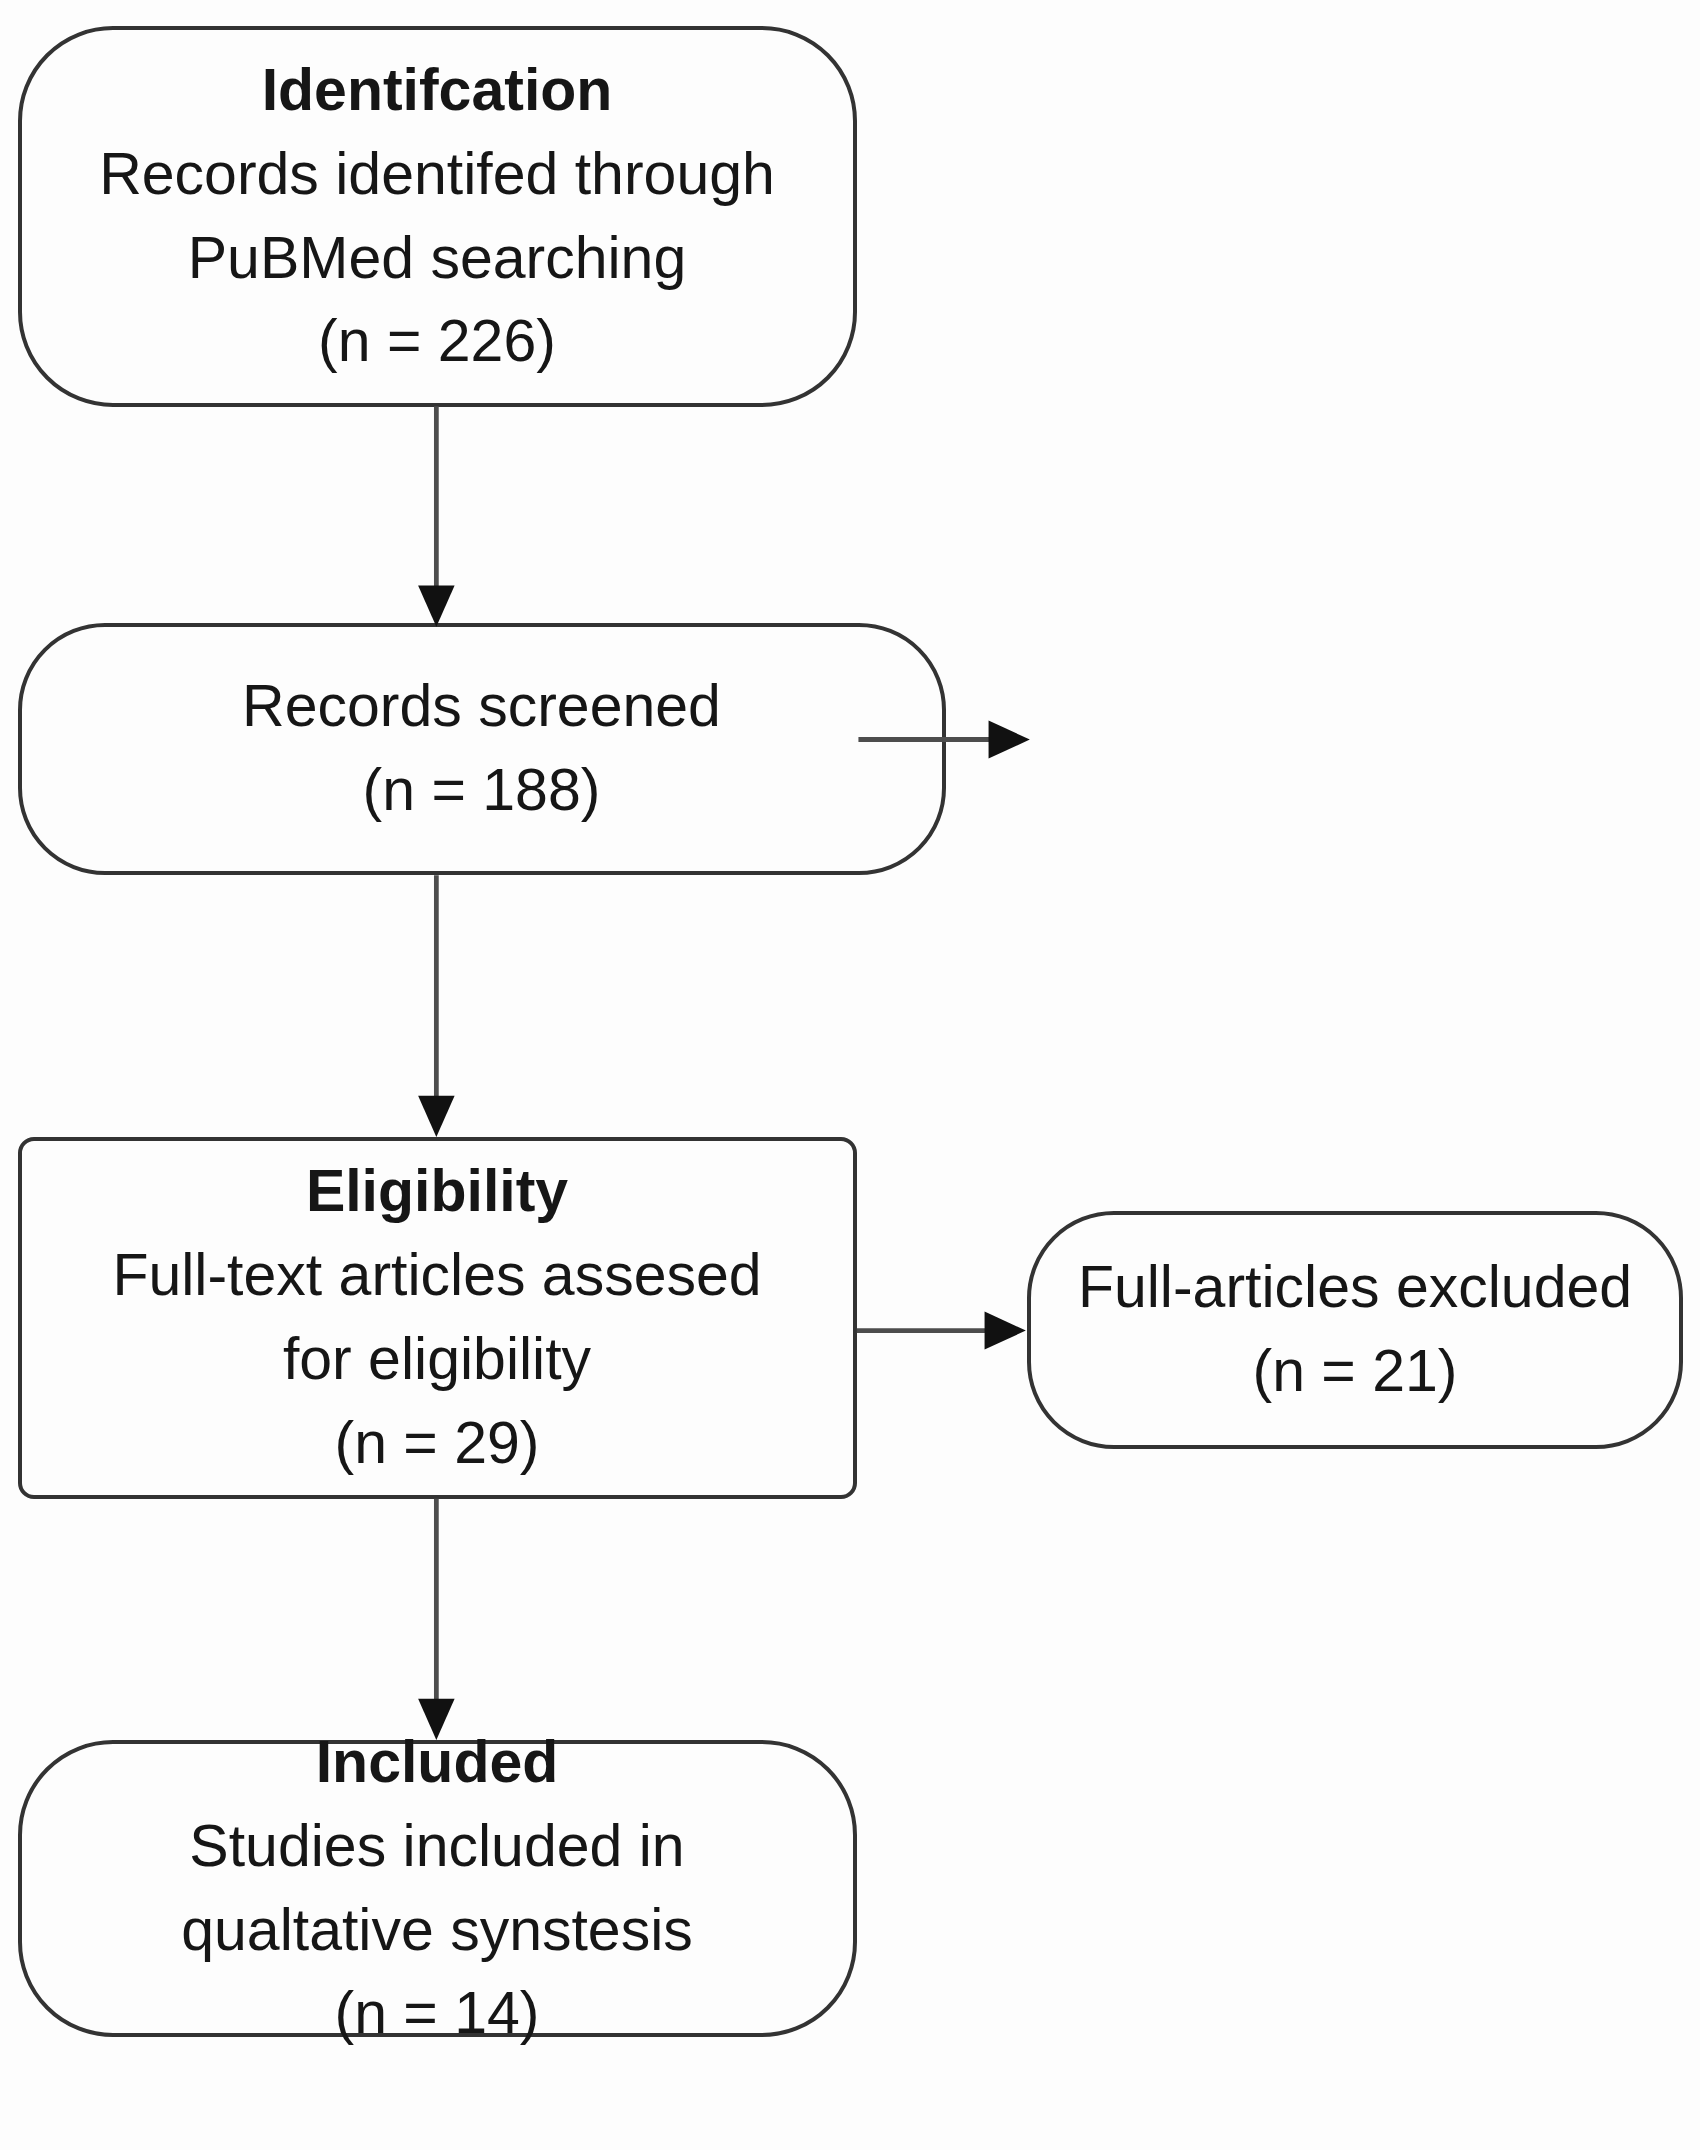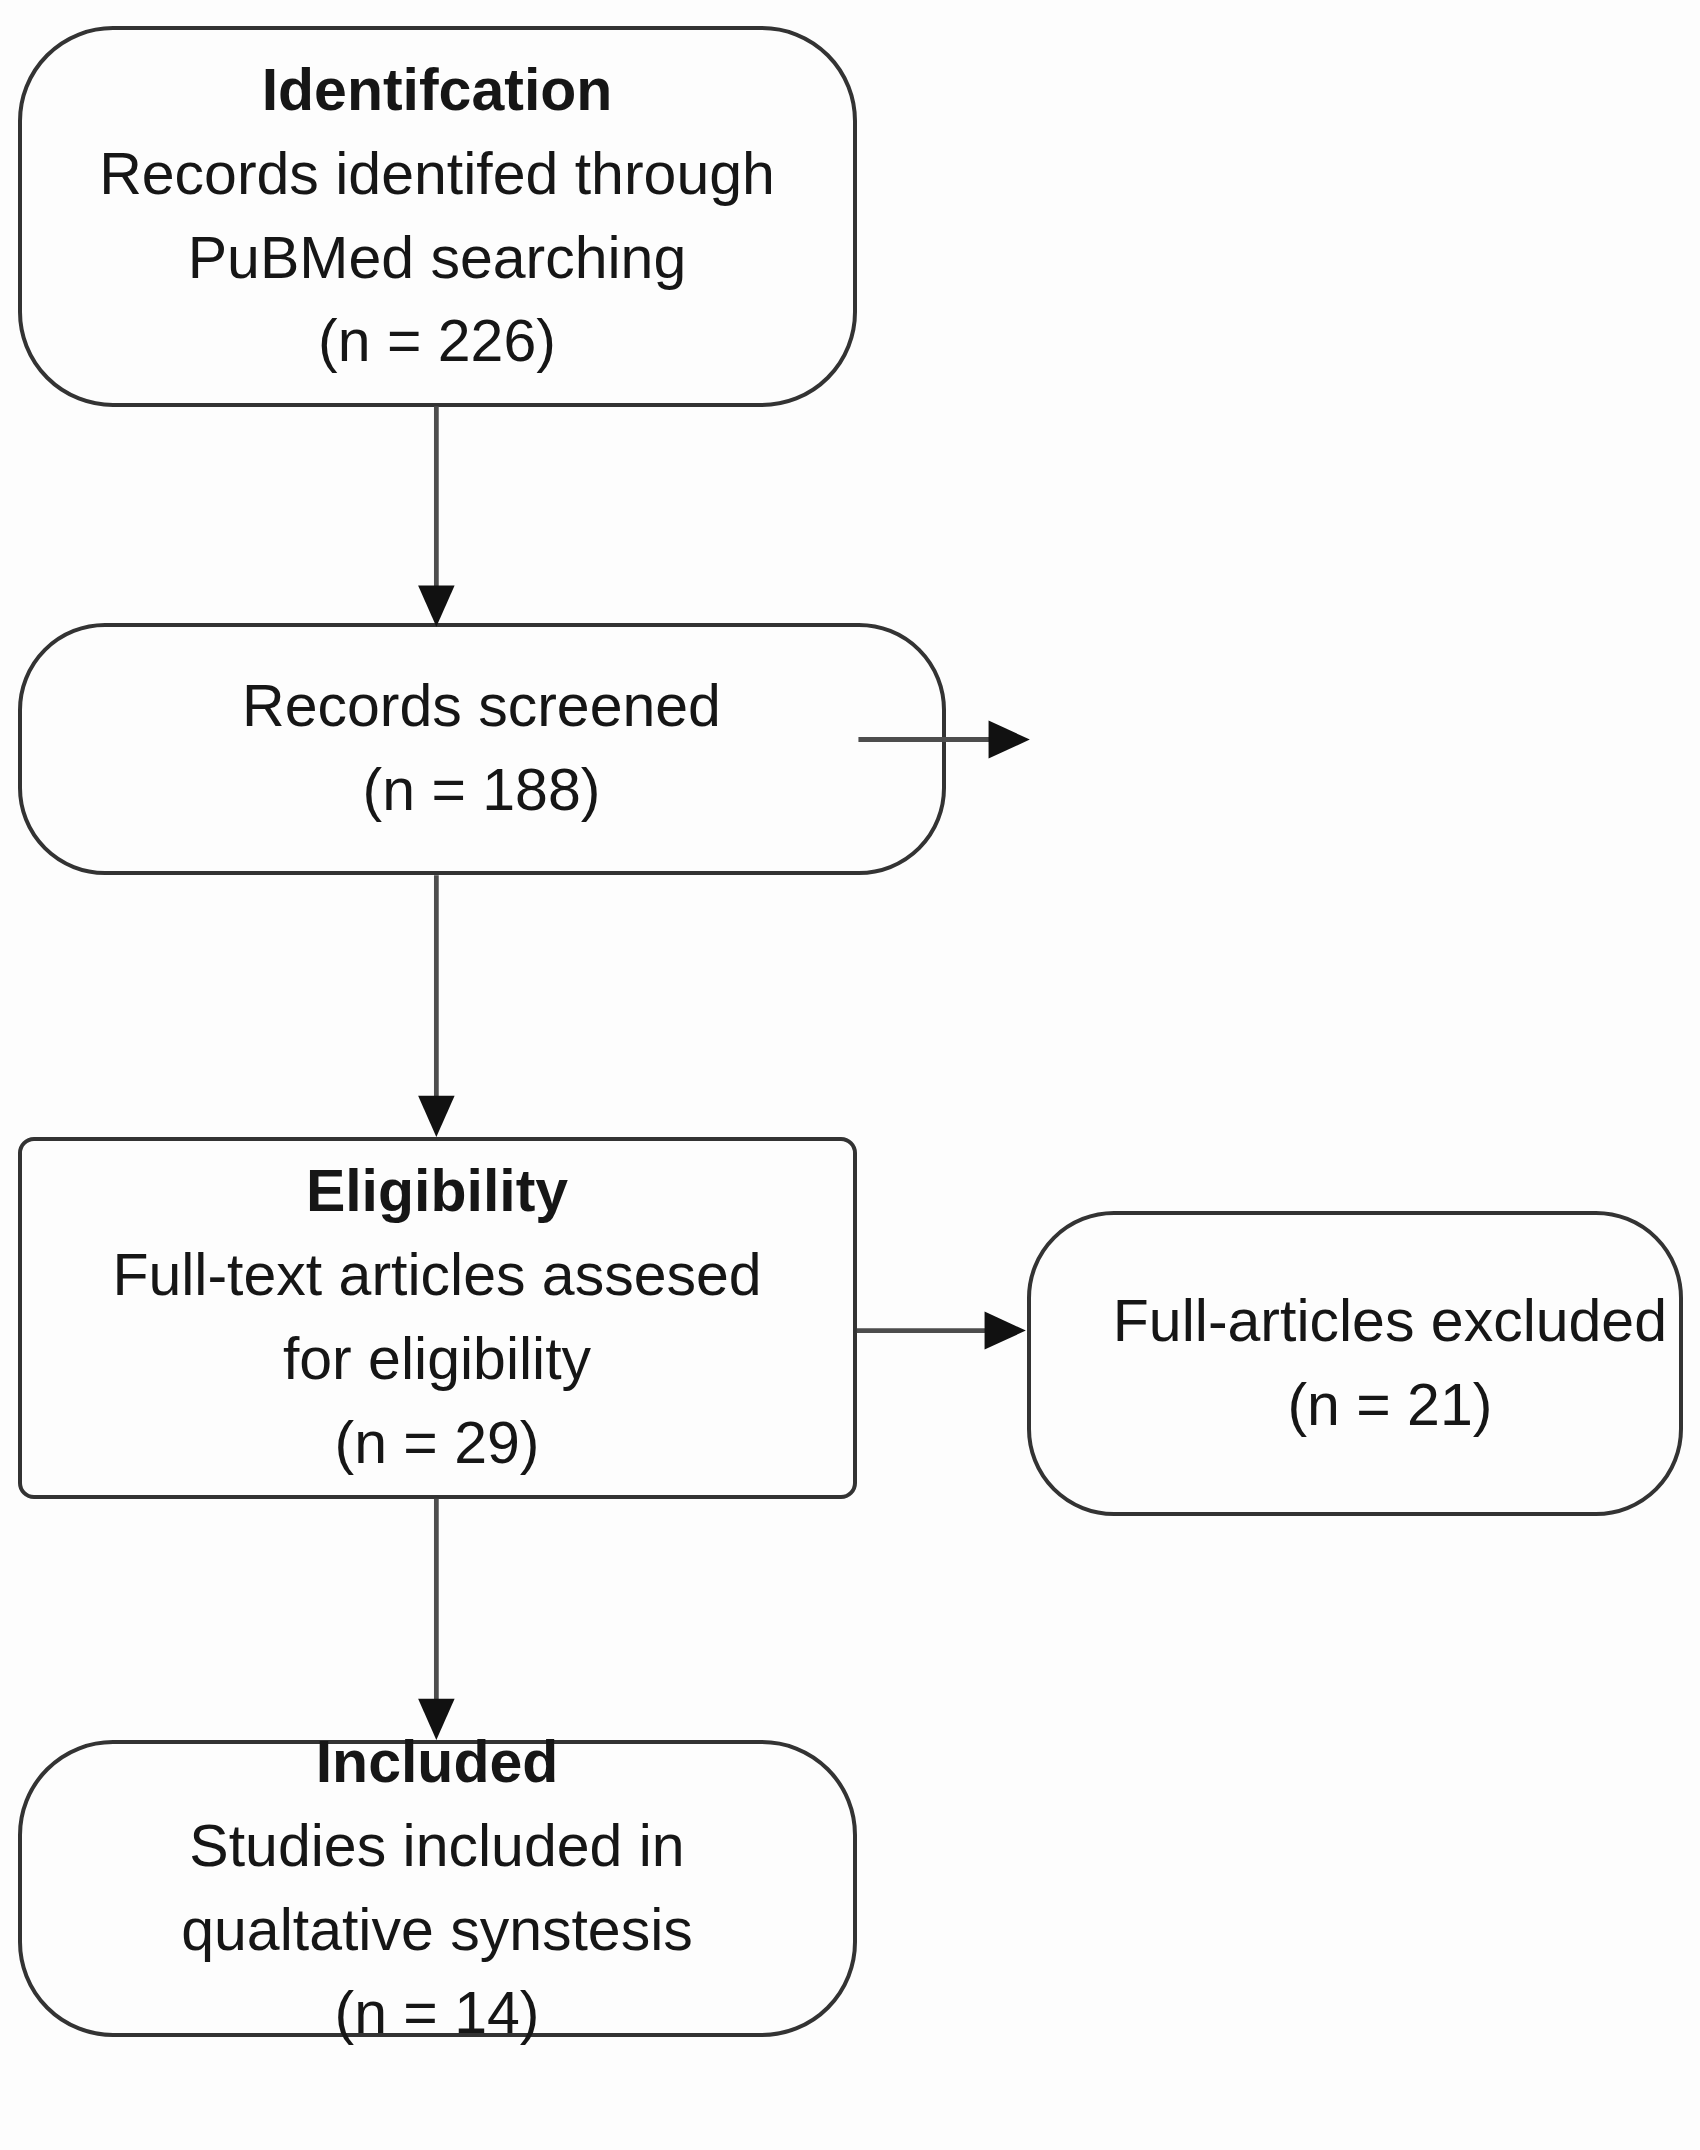--- a/index.html
+++ b/index.html
@@ -20,37 +20,37 @@
     border: 4.8px solid #333333;
     background: #fdfdfd;
     display: flex;
     flex-direction: column;
     align-items: center;
     justify-content: center;
     text-align: center;
     color: #161616;
     font-size: 59px;
     line-height: 1.42;
-    padding: 8px 12px;
+    padding: 8px 26px;
   }
   .box-title {
     font-weight: bold;
     white-space: pre-line;
   }
   .box-body {
     white-space: pre-line;
   }
   
   #box-identification { left: 17.5px;   top: 26px;   width: 839px; height: 381px; border-radius: 95px; }
   #box-screened       { left: 17.5px;   top: 623px;  width: 928px; height: 252px; border-radius: 87px; }
   #box-eligibility    { left: 17.5px;   top: 1137px; width: 839px; height: 362px; border-radius: 16px; }
   #box-included       { left: 17.5px;   top: 1740px; width: 839px; height: 297px; border-radius: 95px; text-align: center; }
   
   #box-records-excluded       { left: 1030px; top: 615px;  width: 654px; height: 236px; border-radius: 87px; }
-  #box-full-articles-excluded { left: 1027px; top: 1211px; width: 656px; height: 305px; border-radius: 87px; align-items: flex-end; }
+  #box-full-articles-excluded { left: 1027px; top: 1211px; width: 656px; height: 238px; border-radius: 87px; }
 
   #arrow-overlay {
     position: absolute;
     left: 0; top: 0;
     width: 1701px;
     height: 2151px;
     pointer-events: none;
   }
 </style>
 </head>

